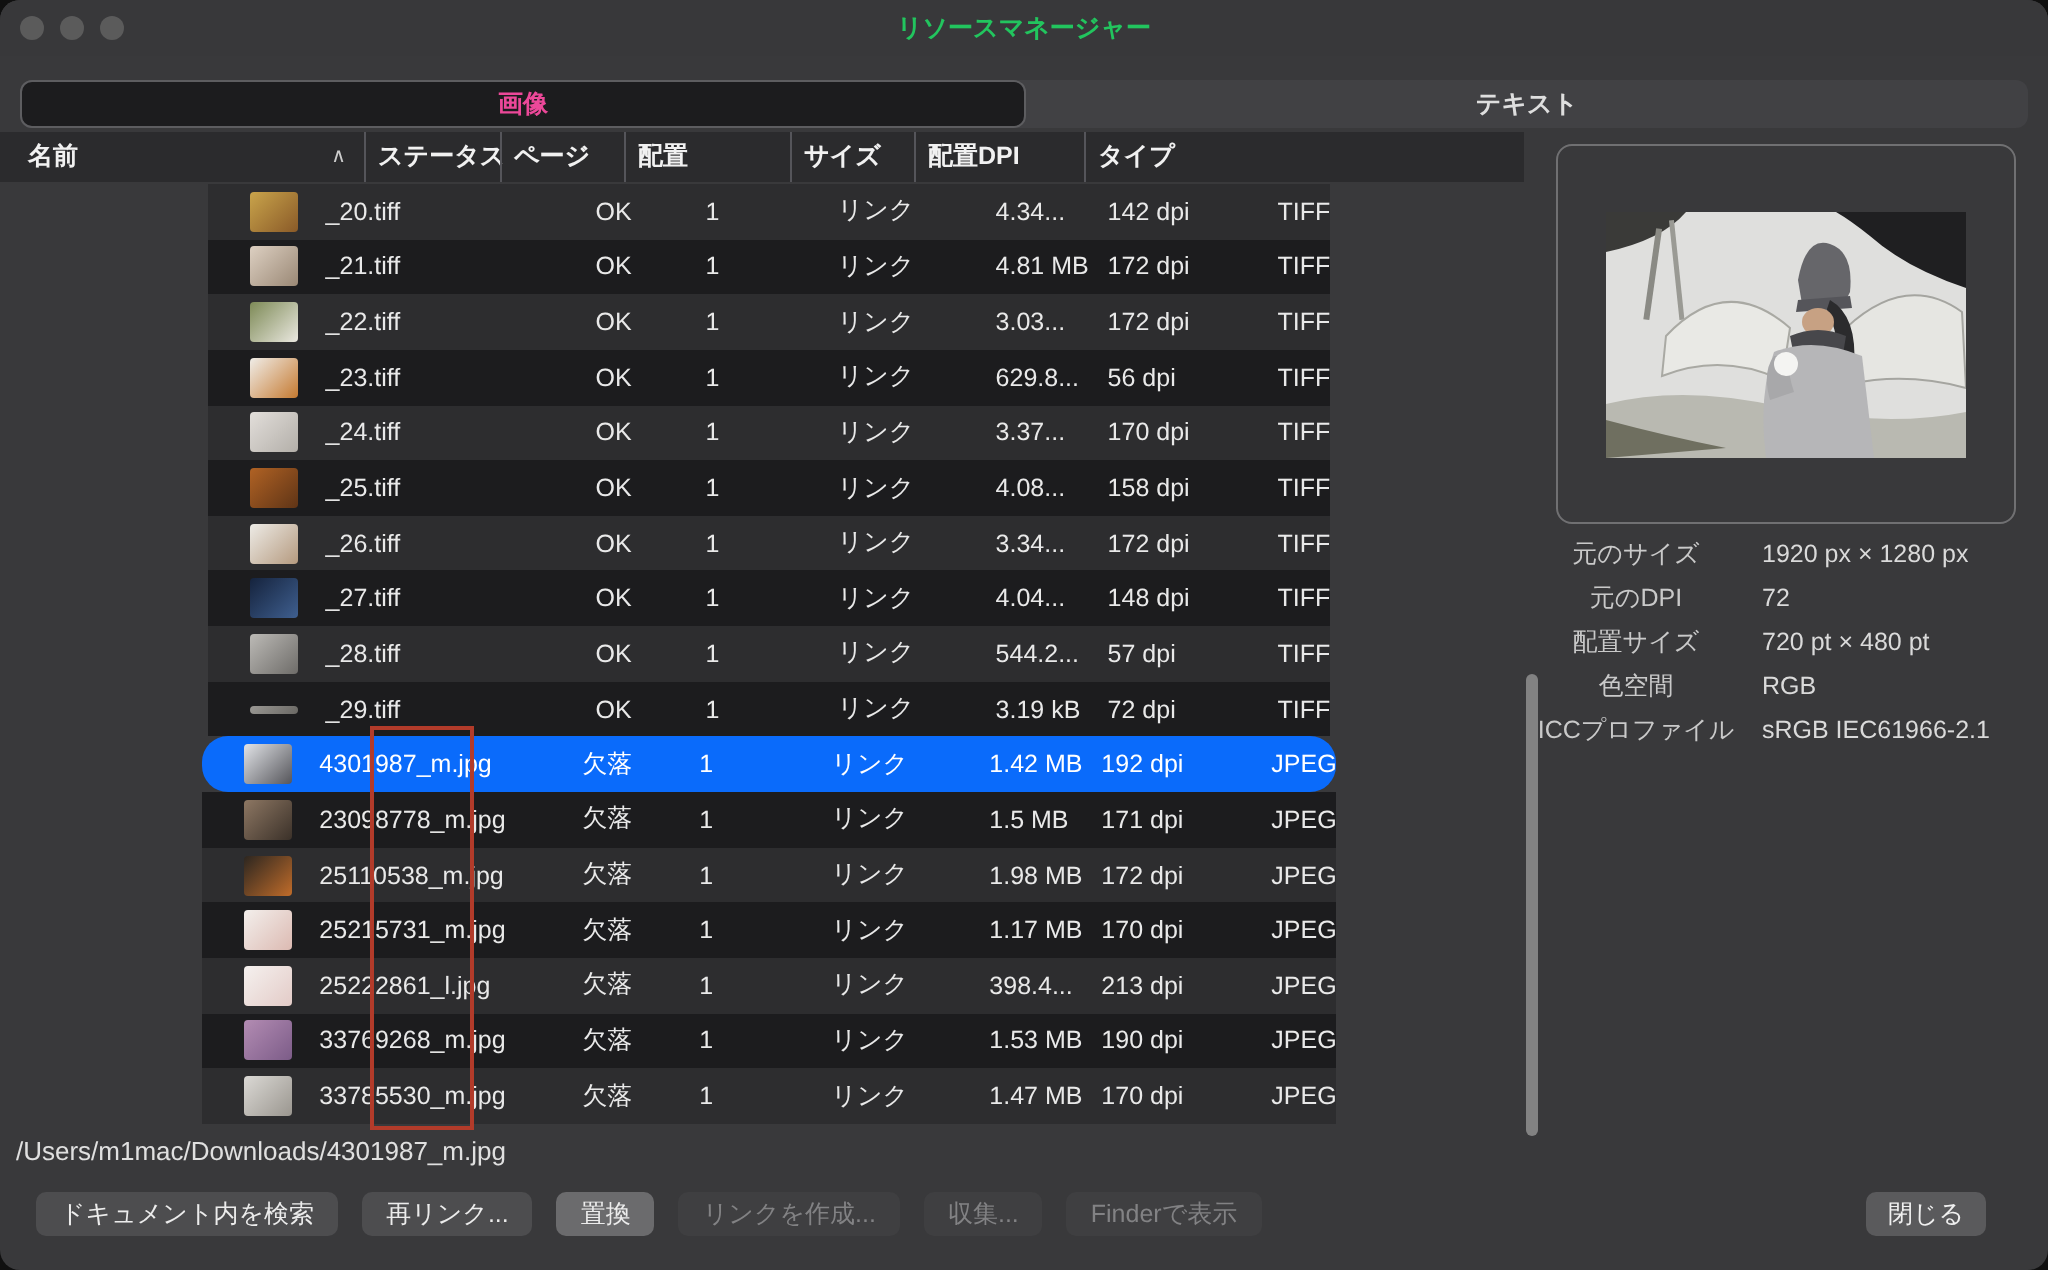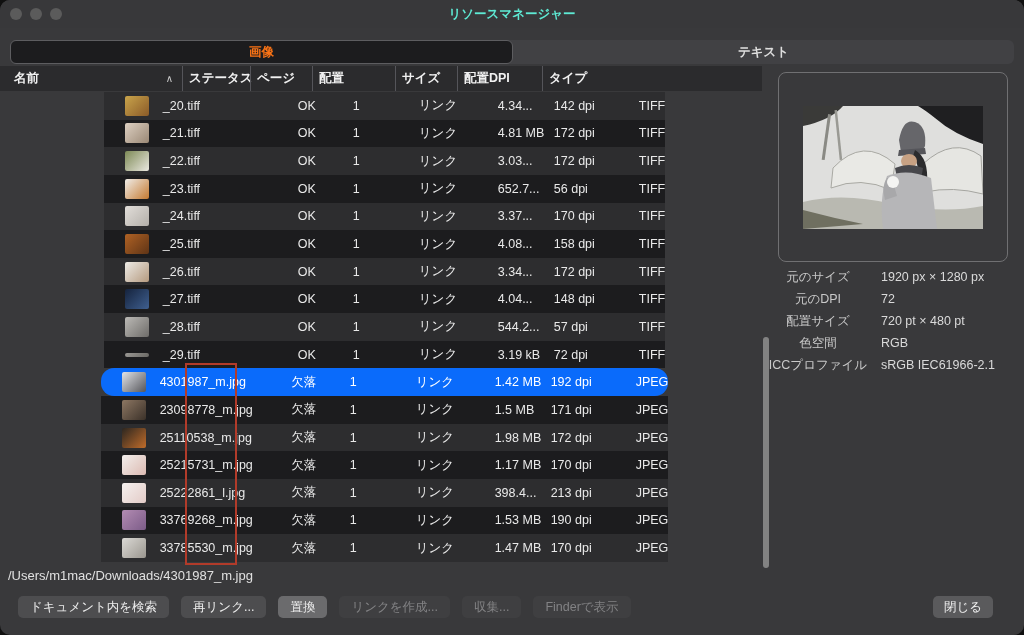--- a/index.html
+++ b/index.html
@@ -2,28 +2,28 @@
 <html><head>
 <meta charset="utf-8">
 <style>
   html,body{margin:0;padding:0;background:#101010;}
   body{width:1024px;height:635px;position:relative;font-family:"Liberation Sans","DejaVu Sans",sans-serif;-webkit-font-smoothing:antialiased;}
   .window{position:absolute;inset:0;background:#39393b;border-radius:10px;overflow:hidden;}
 
   
   .titlebar{position:absolute;top:0;left:0;right:0;height:28px;background:#38383a;}
   .title{position:absolute;top:0;left:0;right:0;height:28px;line-height:28px;text-align:center;
-         font-size:12.5px;font-weight:700;color:#5eead4;}
+         font-size:12.5px;font-weight:700;color:#22c55e;}
   .dot{position:absolute;top:8px;width:12px;height:12px;border-radius:50%;background:#5b5b5b;}
   .dot.d1{left:10px}.dot.d2{left:30px}.dot.d3{left:50px}
 
   
   .tabbar{position:absolute;left:10px;top:40px;width:1004px;height:24px;background:#414144;border-radius:6px;display:flex;}
   .tab{flex:1;display:flex;align-items:center;justify-content:center;font-size:12.5px;font-weight:700;color:#dedede;box-sizing:border-box;}
-  .tab.selected{background:#1c1c1e;border:1px solid #5d5d60;border-radius:6px;color:#f97316;}
+  .tab.selected{background:#1c1c1e;border:1px solid #5d5d60;border-radius:6px;color:#ec4899;}
 
   
   .thead{position:absolute;left:0;top:66px;width:762px;height:25px;background:#2b2b2d;
          display:grid;grid-template-columns:182px 68px 62px 83px 62px 85px auto;align-items:stretch;}
   .hcell{display:flex;align-items:center;padding-left:6px;font-size:12.5px;font-weight:700;color:#f1f1f1;
          border-left:1px solid #55555a;box-sizing:border-box;white-space:nowrap;}
   .hcell:first-child{border-left:none;padding-left:14px;}
   .sorticon{margin-left:auto;margin-right:9px;font-size:10px;color:#cccccc;font-weight:400;}
 
   
@@ -147,21 +147,21 @@
         <div class="cell cell-type">TIFF</div>
       </div>
       <div class="row alt">
         <div class="cell cell-name">
           <span class="thumb" style="background: linear-gradient(135deg, rgb(240, 237, 232), rgb(197, 122, 49));"></span>
           <span>_23.tiff</span>
         </div>
         <div class="cell cell-status">OK</div>
         <div class="cell cell-page">1</div>
         <div class="cell cell-place">リンク</div>
-        <div class="cell cell-size">652.7...</div>
+        <div class="cell cell-size">629.8...</div>
         <div class="cell cell-dpi">56 dpi</div>
         <div class="cell cell-type">TIFF</div>
       </div>
       <div class="row">
         <div class="cell cell-name">
           <span class="thumb" style="background: linear-gradient(135deg, rgb(226, 222, 218), rgb(179, 175, 169));"></span>
           <span>_24.tiff</span>
         </div>
         <div class="cell cell-status">OK</div>
         <div class="cell cell-page">1</div>

